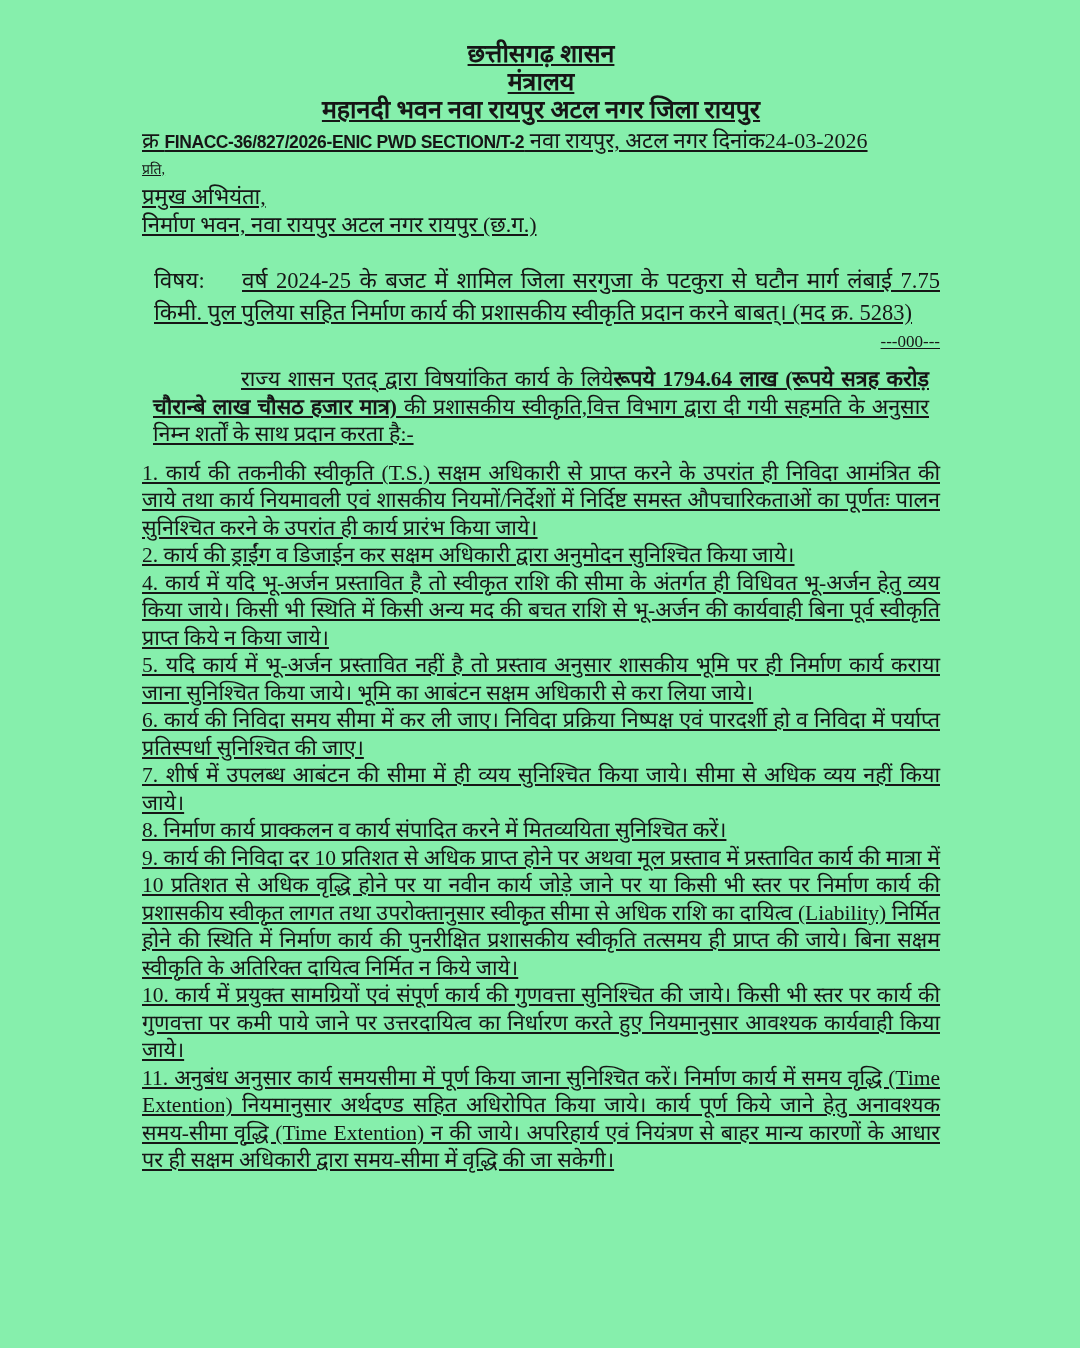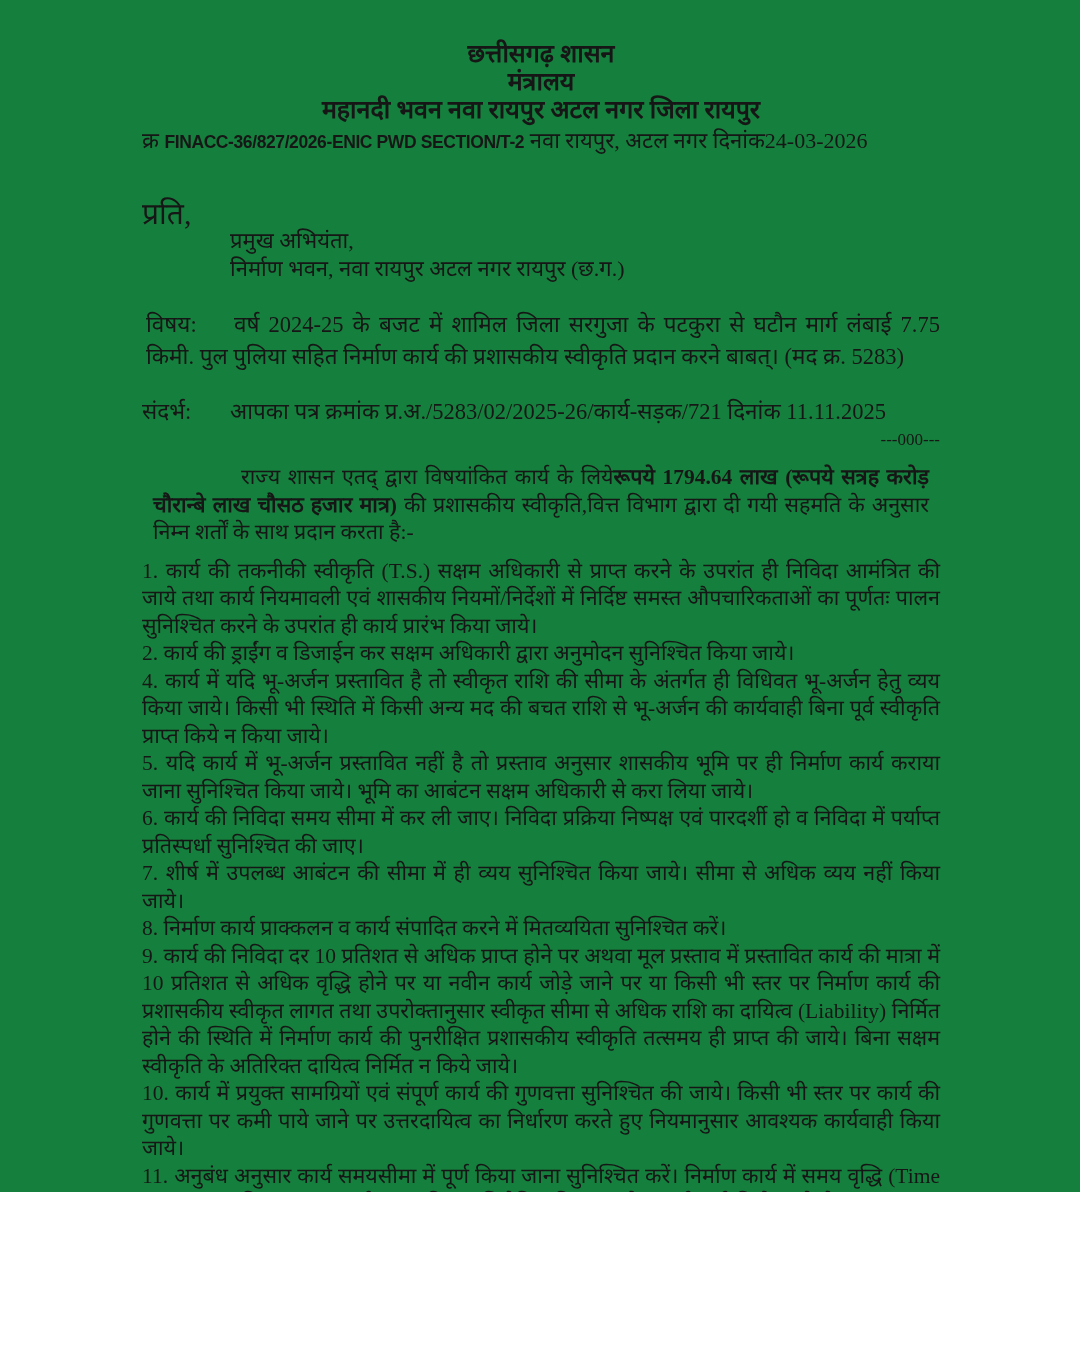--- a/index.html
+++ b/index.html
@@ -3,52 +3,53 @@
 <meta charset="utf-8">
 <style>
   html, body {
     margin: 0;
     padding: 0;
     background: #ffffff;
   }
   .page {
     position: relative;
     width: 1080px;
-    height: 1192px;
+    height: 1348px;
     box-sizing: border-box;
-    background: #15803d;
+    background: #86efac;
     color: #161616;
     padding: 40px 140px 0 142px;
     overflow: hidden;
     font-family: "Liberation Serif", "DejaVu Serif", serif;
     font-size: 21.5px;
     line-height: 27px;
+    text-decoration: underline;
   }
   .letterhead {
     text-align: center;
     font-weight: bold;
     font-size: 25px;
     line-height: 28px;
   }
   .ref-line {
     margin-top: 3px;
     white-space: nowrap;
   }
   .ref-prefix { font-size: 22px; }
   .file-number {
     font-family: "Liberation Sans", "DejaVu Sans", sans-serif;
     font-weight: bold;
     font-size: 17.5px;
     letter-spacing: -0.4px;
   }
   .place-date { font-size: 22px; }
-  .to-label { font-size: 30px; line-height: 27px; margin-top: 44px; }
-  .to-block { margin-left: 88px; font-size: 22px; line-height: 28px; }
+  .to-label { font-size: 14px; line-height: 27px; }
+  .to-block { font-size: 22px; line-height: 28px; }
   .subject {
-    margin: 26px 0 0 4px;
+    margin: 26px 0 0 12px;
     text-align: justify;
     font-size: 22.5px;
     line-height: 32px;
   }
   .hang-label {
     display: inline-block;
     width: 88px;
   }
   .reference {
     margin: 24px 0 0 0;
@@ -94,23 +95,20 @@
 
   <div class="to-block">
     <div>प्रमुख अभियंता,</div>
     <div>निर्माण भवन, नवा रायपुर अटल नगर रायपुर (छ.ग.)</div>
   </div>
 
   <p class="subject">
     <span class="hang-label">विषय:</span><span>वर्ष 2024-25 के बजट में शामिल जिला सरगुजा के पटकुरा से घटौन मार्ग लंबाई 7.75 किमी. पुल पुलिया सहित निर्माण कार्य की प्रशासकीय स्वीकृति प्रदान करने बाबत्। (मद क्र. 5283)</span>
   </p>
 
-  <p class="reference">
-    <span class="hang-label">संदर्भ:</span><span>आपका पत्र क्रमांक प्र.अ./5283/02/2025-26/कार्य-सड़क/721 दिनांक 11.11.2025</span>
-  </p>
 
   <div class="separator">---000---</div>
 
   <p class="intro">
     <span>राज्य शासन एतद् द्वारा विषयांकित कार्य के लिये</span><strong>रूपये 1794.64 लाख (रूपये सत्रह करोड़ चौरान्बे लाख चौसठ हजार मात्र)</strong><span> की प्रशासकीय स्वीकृति,वित्त विभाग द्वारा दी गयी सहमति के अनुसार निम्न शर्तों के साथ प्रदान करता है:-</span>
   </p>
 
   <div>
     <p class="condition">1. कार्य की तकनीकी स्वीकृति (T.S.) सक्षम अधिकारी से प्राप्त करने के उपरांत ही निविदा आमंत्रित की जाये तथा कार्य नियमावली एवं शासकीय नियमों/निर्देशों में निर्दिष्ट समस्त औपचारिकताओं का पूर्णतः पालन सुनिश्चित करने के उपरांत ही कार्य प्रारंभ किया जाये।</p>
     <p class="condition">2. कार्य की ड्राईंग व डिजाईन कर सक्षम अधिकारी द्वारा अनुमोदन सुनिश्चित किया जाये।</p>

